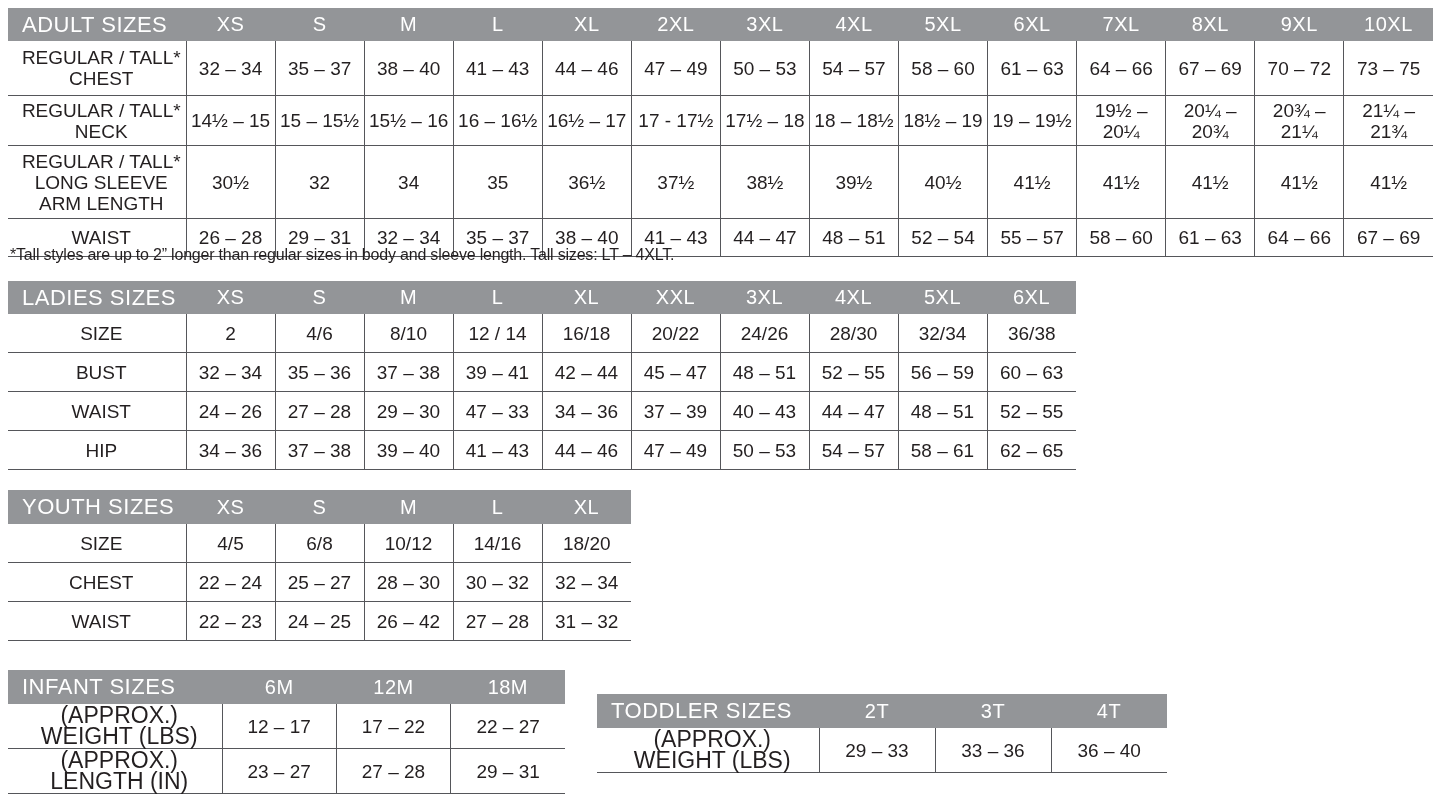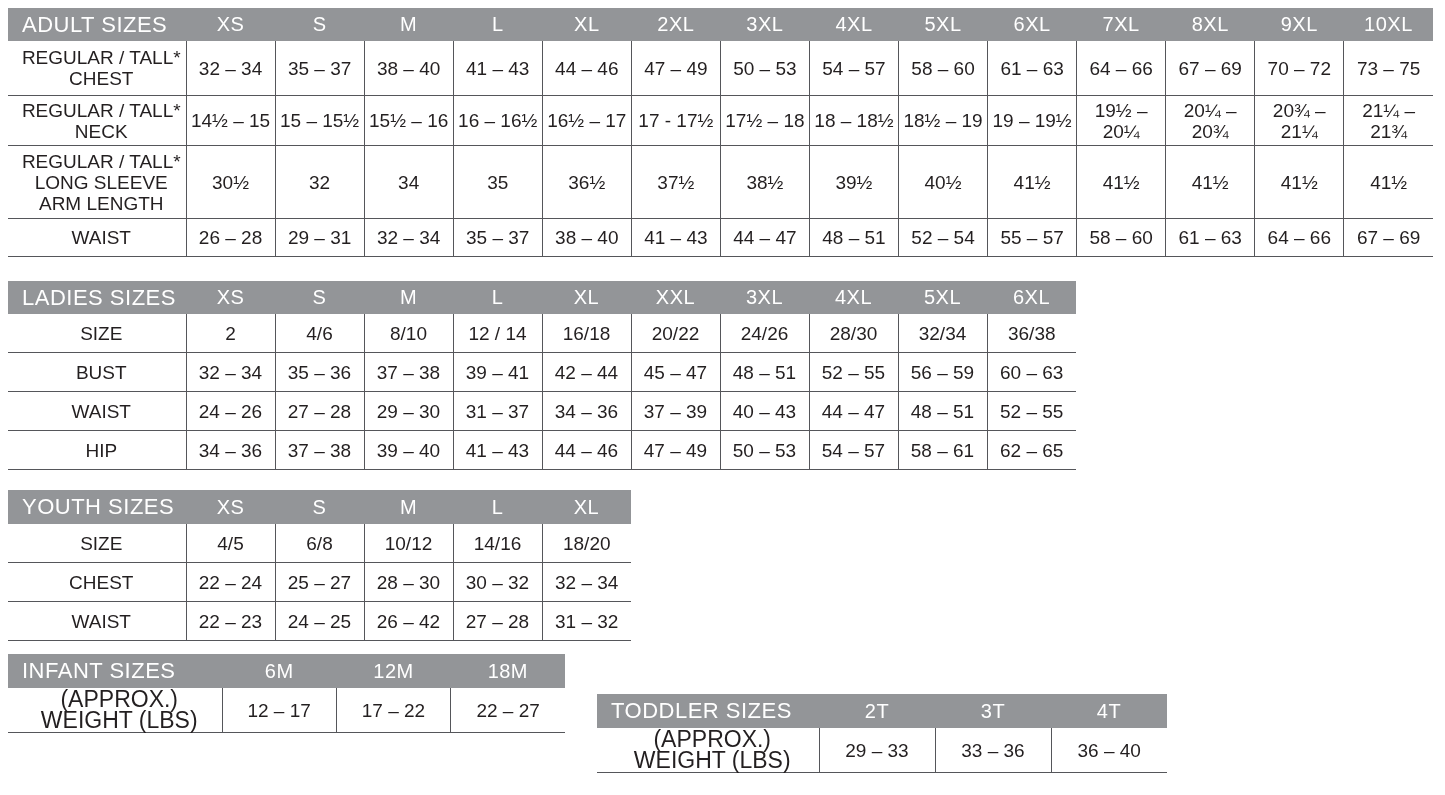--- a/index.html
+++ b/index.html
@@ -17,21 +17,21 @@
     font-family:"Liberation Sans", sans-serif;
     color:var(--body-text);
     overflow:hidden;
   }
   .tablewrap{position:absolute;}
   #tbl-adult  {left:8px;   top:8px;   width:1425px;}
   .footnote   {position:absolute;left:10px;top:246px;margin:0;
                font-size:16px;letter-spacing:-0.2px;color:var(--body-text);}
   #tbl-ladies {left:8px;   top:281px; width:1068px;}
   #tbl-youth  {left:8px;   top:490px; width:623px;}
-  #tbl-infant {left:8px;   top:654px; width:557px;}
+  #tbl-infant {left:8px;   top:670px; width:557px;}
   #tbl-toddler{left:597px; top:670px; width:570px;margin-top:24px;}
 
   table.size-table{
     width:100%;
     border-collapse:collapse;
     table-layout:fixed;
   }
   table.size-table th{
     background:var(--header-bg);
     color:var(--header-text);
@@ -196,20 +196,21 @@
             <td class="val">55 – 57</td>
             <td class="val">58 – 60</td>
             <td class="val">61 – 63</td>
             <td class="val">64 – 66</td>
             <td class="val">67 – 69</td>
           </tr>
         </tbody>
       </table>
     </div>
 
+  <p class="footnote">*Tall styles are up to 2” longer than regular sizes in body and sleeve length. Tall sizes: LT – 4XLT.</p>
 
   <div id="tbl-ladies" class="tablewrap">
       <table class="size-table">
         <colgroup>
           <col style="width: 178px;">
           <col>
           <col>
           <col>
           <col>
           <col>
@@ -259,21 +260,21 @@
             <td class="val">48 – 51</td>
             <td class="val">52 – 55</td>
             <td class="val">56 – 59</td>
             <td class="val">60 – 63</td>
           </tr>
           <tr>
             <td class="rowlabel">WAIST</td>
             <td class="val">24 – 26</td>
             <td class="val">27 – 28</td>
             <td class="val">29 – 30</td>
-            <td class="val">31 – 37</td>
+            <td class="val">47 – 33</td>
             <td class="val">34 – 36</td>
             <td class="val">37 – 39</td>
             <td class="val">40 – 43</td>
             <td class="val">44 – 47</td>
             <td class="val">48 – 51</td>
             <td class="val">52 – 55</td>
           </tr>
           <tr>
             <td class="rowlabel">HIP</td>
             <td class="val">34 – 36</td>
@@ -356,20 +357,26 @@
             <th class="col">18M</th>
           </tr>
         </thead>
         <tbody>
           <tr>
             <td class="rowlabel">(APPROX.) WEIGHT (LBS)</td>
             <td class="val">12 – 17</td>
             <td class="val">17 – 22</td>
             <td class="val">22 – 27</td>
           </tr>
+          <tr>
+            <td class="rowlabel">(APPROX.) LENGTH (IN)</td>
+            <td class="val">23 – 27</td>
+            <td class="val">27 – 28</td>
+            <td class="val">29 – 31</td>
+          </tr>
         </tbody>
       </table>
     </div>
 
   <div id="tbl-toddler" class="tablewrap">
       <table class="size-table">
         <colgroup>
           <col style="width: 222px;">
           <col>
           <col>

